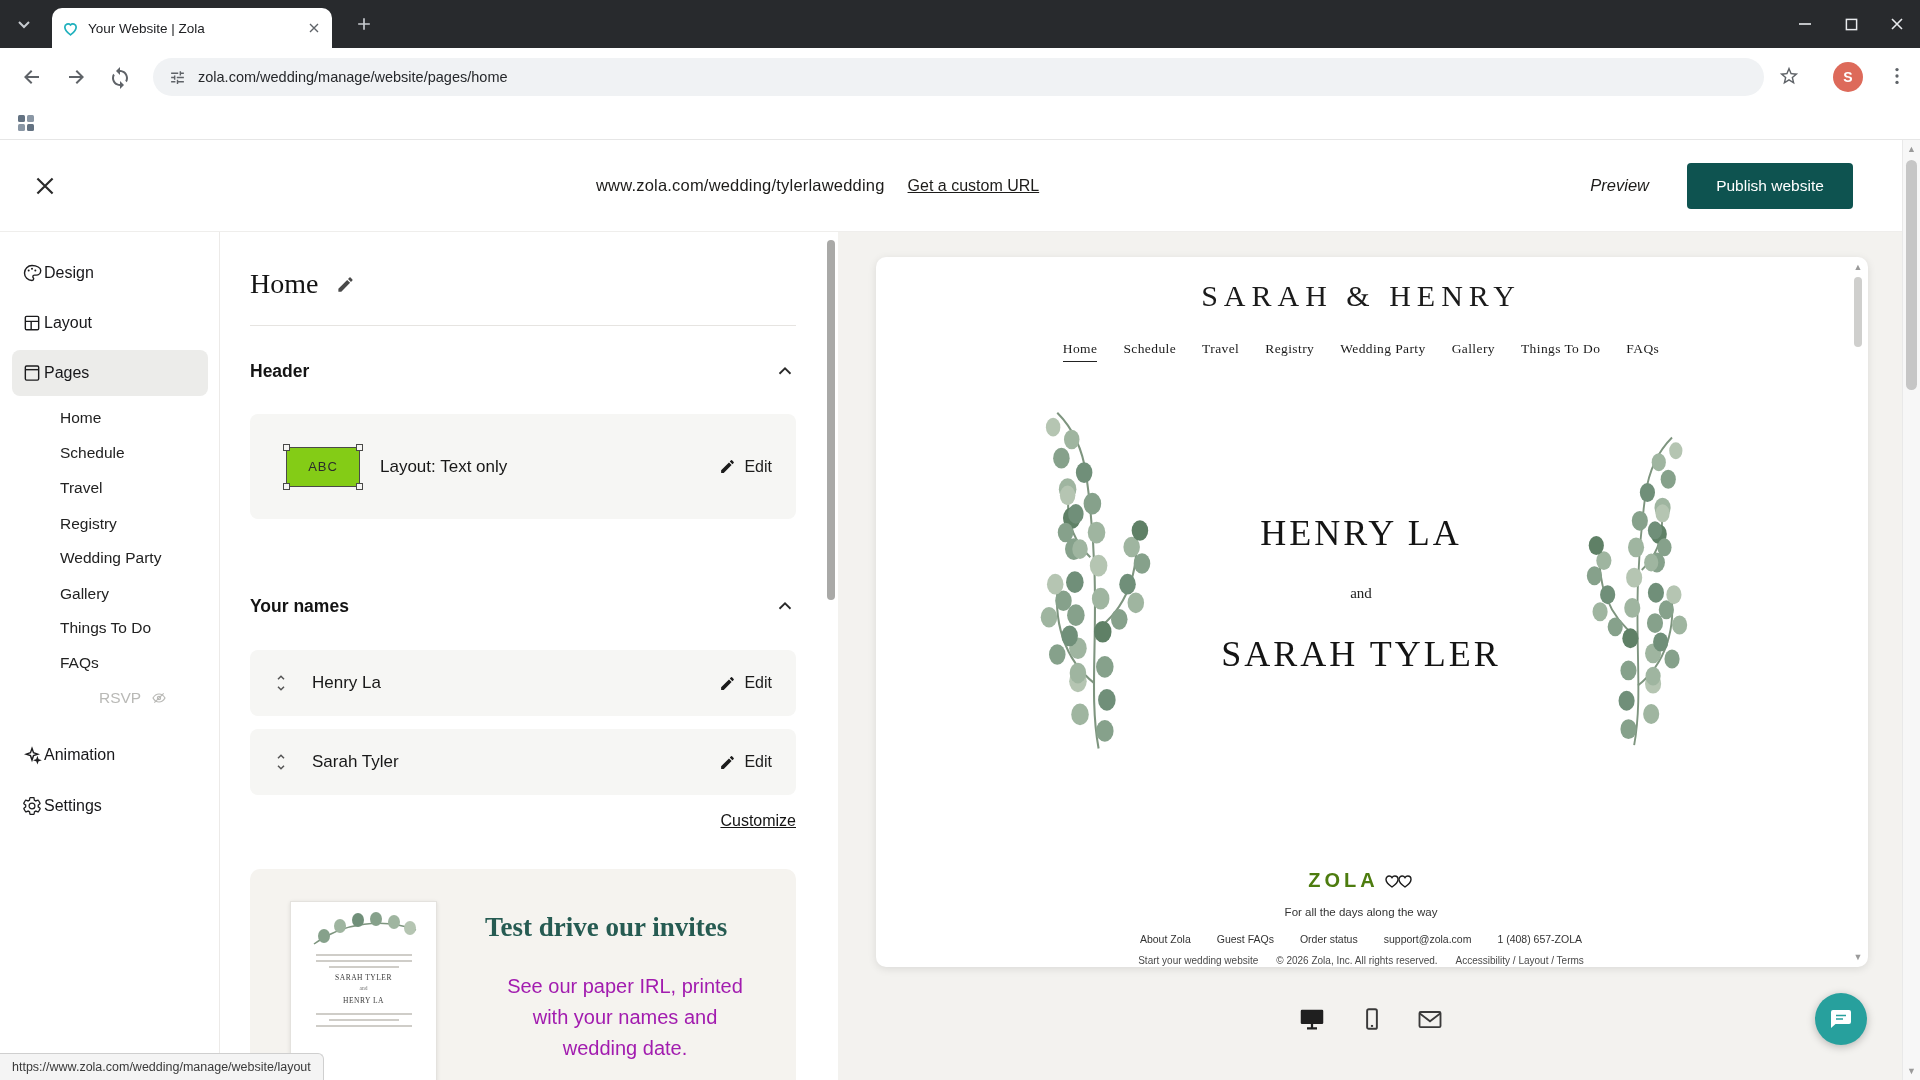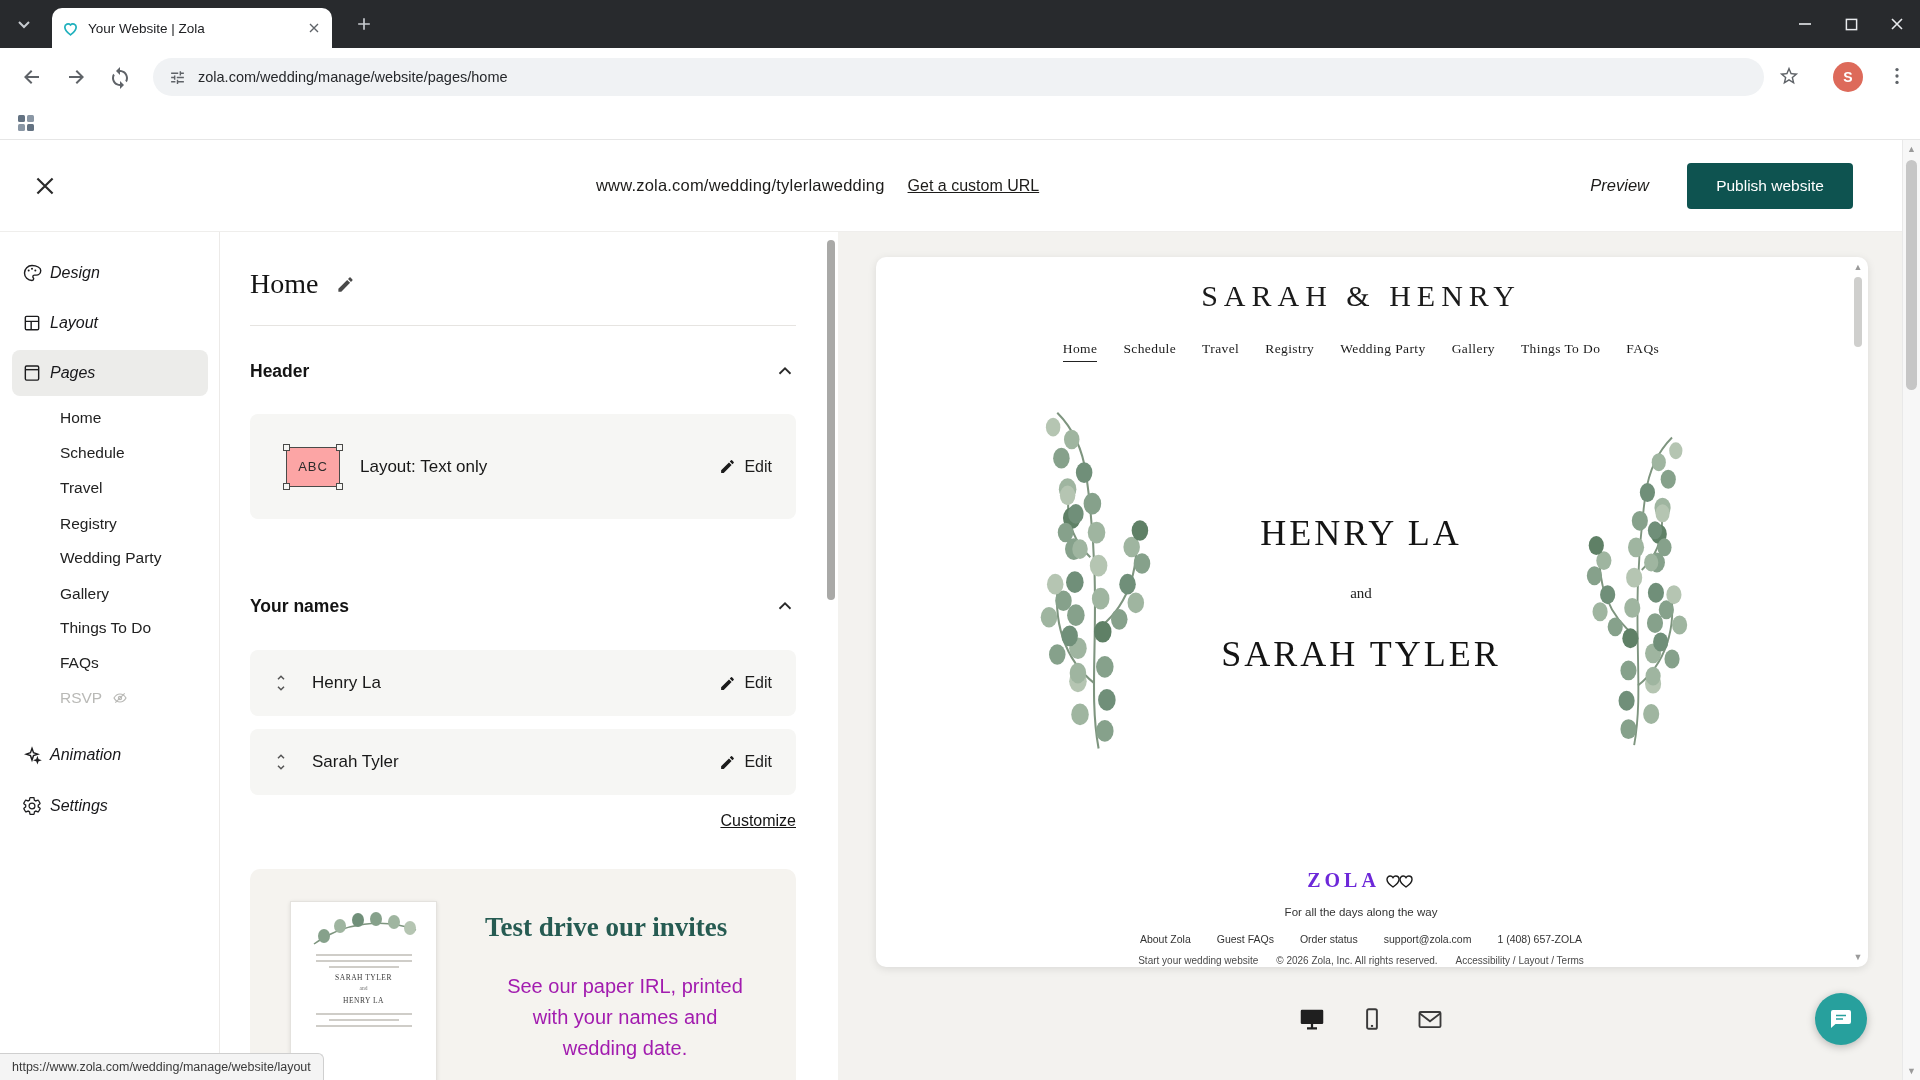--- a/index.html
+++ b/index.html
@@ -22,55 +22,55 @@
 
   
   .edhead { left:0; top:140px; width:1902px; height:92px; background:#fff; border-bottom:1px solid #efeeec; }
   .siteurl { font-size:16.5px; color:#1d1c1a; letter-spacing:.2px; }
   .customlink { font-size:16px; color:#1d1c1a; text-decoration:underline; cursor:pointer; }
   .previewbtn { font-size:16.5px; color:#1d1c1a; cursor:pointer;font-style:italic; }
   .publishbtn { width:166px; height:46px; background:#0e5350; color:#fff; font-size:15.5px; border:none; border-radius:4px; display:flex; align-items:center; justify-content:center; cursor:pointer; font-family:"Liberation Sans",sans-serif; }
 
   
   .sidebar { left:0; top:232px; width:220px; height:848px; background:#fff; border-right:1px solid #eceae8; }
-  .snav { position:absolute; left:22px; height:28px; display:flex; align-items:center; gap:8px; font-size:16px; color:#17171a; cursor:pointer;font-style:italic; }
+  .snav { position:absolute; left:22px; height:28px; display:flex; align-items:center; gap:2px; font-size:16px; color:#17171a; cursor:pointer; }
   .spill { position:absolute; left:12px; width:196px; height:46px; background:#ececea; border-radius:8px; }
   .spage { position:absolute; left:60px; height:24px; display:flex; align-items:center; font-size:15.5px; color:#222; cursor:pointer; gap:10px; }
-  .spage.dis { color:#b9b9b6; }
+  .spage.dis { color:#b9b9b6;margin-left:39px; }
 
   
   .panel { left:220px; top:232px; width:618px; height:848px; background:#fff; overflow:hidden; }
   .ptitle { font-family:"Liberation Serif", serif; font-size:28px; color:#141414; }
   .divider { position:absolute; left:30px; top:93px; width:546px; height:1px; background:#e6e4e1; }
   .secrow { position:absolute; left:30px; width:546px; height:30px; display:flex; align-items:center; justify-content:space-between; }
   .sectitle { font-size:17.5px; font-weight:600; color:#141414; }
   .card { position:absolute; left:30px; width:546px; background:#f6f6f4; border-radius:8px; }
   .editbtn { display:flex; align-items:center; gap:8px; font-size:16px; color:#1c1c1c; cursor:pointer; }
-  .abcbox { position:relative; width:54px; height:40px; border:1.5px solid #4a4a48; border-radius:3px; display:flex; align-items:center; justify-content:center; font-size:13px; letter-spacing:1px; color:#2c2c2c; background:#fca5a5; }
+  .abcbox { position:relative; width:74px; height:40px; border:1.5px solid #4a4a48; border-radius:3px; display:flex; align-items:center; justify-content:center; font-size:13px; letter-spacing:1px; color:#2c2c2c; background:#84cc16; }
   .handle { position:absolute; width:7px; height:7px; background:#f6f6f4; border:1.5px solid #4a4a48; }
   .customize { position:absolute; font-size:16px; text-decoration:underline; color:#141414; cursor:pointer; }
   .promo { position:absolute; left:30px; top:637px; width:546px; height:300px; background:#f5f3ef; border-radius:10px; }
   .promotitle { font-family:"Liberation Serif", serif; font-size:27px; font-weight:700; color:#265b52; text-align:left; line-height:1.25; }
   .promobody { font-size:20px; color:#a21caf; text-align:center; line-height:1.55; }
   .thumb { position:absolute; left:40px; top:32px; width:147px; height:200px; background:#fff; border:1px solid #e4e2de; box-shadow:0 1px 4px rgba(0,0,0,.10); display:flex; flex-direction:column; align-items:center; padding-top:2px; }
   .tline { width:96px; height:2px; background:#cfcdc8; margin-top:4px; }
   .tname { font-family:"Liberation Serif", serif; font-size:7.5px; letter-spacing:.5px; color:#3a3a3a; margin-top:5px; }
   .tand { font-family:"Liberation Serif", serif; font-size:5.5px; color:#777; margin-top:3px; }
 
   
   .stage { left:838px; top:232px; width:1064px; height:848px; background:#f3f2ef; }
   .pcard { position:absolute; left:38px; top:25px; width:992px; height:710px; background:#fff; border-radius:10px; box-shadow:0 2px 8px rgba(0,0,0,.10); }
   .pvtitle { position:absolute; left:0; top:22px; width:970px; text-align:center; font-family:"Liberation Serif", serif; font-size:30px; letter-spacing:6px; color:#1b1b1b; }
   .pvnav { position:absolute; left:0; top:84px; width:970px; display:flex; justify-content:center; gap:26px; font-family:"Liberation Serif", serif; font-size:13.5px; color:#1b1b1b; letter-spacing:.4px; }
   .pvnav span { cursor:pointer; padding-bottom:4px; }
   .pvnav .active { border-bottom:1px solid #222; }
   .bigname { position:absolute; left:0; width:970px; text-align:center; font-family:"Liberation Serif", serif; font-size:36px; letter-spacing:3px; color:#141414; }
   .andtxt { position:absolute; left:0; top:328px; width:970px; text-align:center; font-family:"Liberation Serif", serif; font-size:15px; color:#222; }
   .logorow { position:absolute; left:0; top:612px; width:970px; display:flex; justify-content:center; align-items:center; gap:5px; }
-  .logotxt { font-family:Liberation Serif, serif; font-size:20px; letter-spacing:4px; font-weight:600; color:#6d28d9; }
+  .logotxt { font-family:Liberation Sans, sans-serif; font-size:20px; letter-spacing:4px; font-weight:600; color:#4d7c0f; }
   .tagline { position:absolute; left:0; top:649px; width:970px; text-align:center; font-size:11.5px; color:#333; }
   .ftlinks { position:absolute; left:0; top:676px; width:970px; display:flex; justify-content:center; gap:26px; font-size:10.5px; color:#333; }
   .ftmeta { position:absolute; left:0; top:698px; width:970px; display:flex; justify-content:center; gap:18px; font-size:10px; color:#4a4a4a; }
   .devbtn { position:absolute; width:44px; height:44px; display:flex; align-items:center; justify-content:center; cursor:pointer; }
   .chatfab { position:absolute; left:977px; top:761px; width:52px; height:52px; border-radius:50%; background:#27a09d; display:flex; align-items:center; justify-content:center; box-shadow:0 2px 8px rgba(0,0,0,.25); cursor:pointer; }
 
   
   .pscroll { position:absolute; left:607px; top:8px; width:8px; height:360px; background:#a9a9a7; border-radius:4px; }
   .cardscroll { position:absolute; left:976px; top:0; width:12px; height:710px; }
   .pagescroll { left:1902px; top:140px; width:18px; height:940px; background:#f7f7f7; border-left:1px solid #e9e9e9; }

